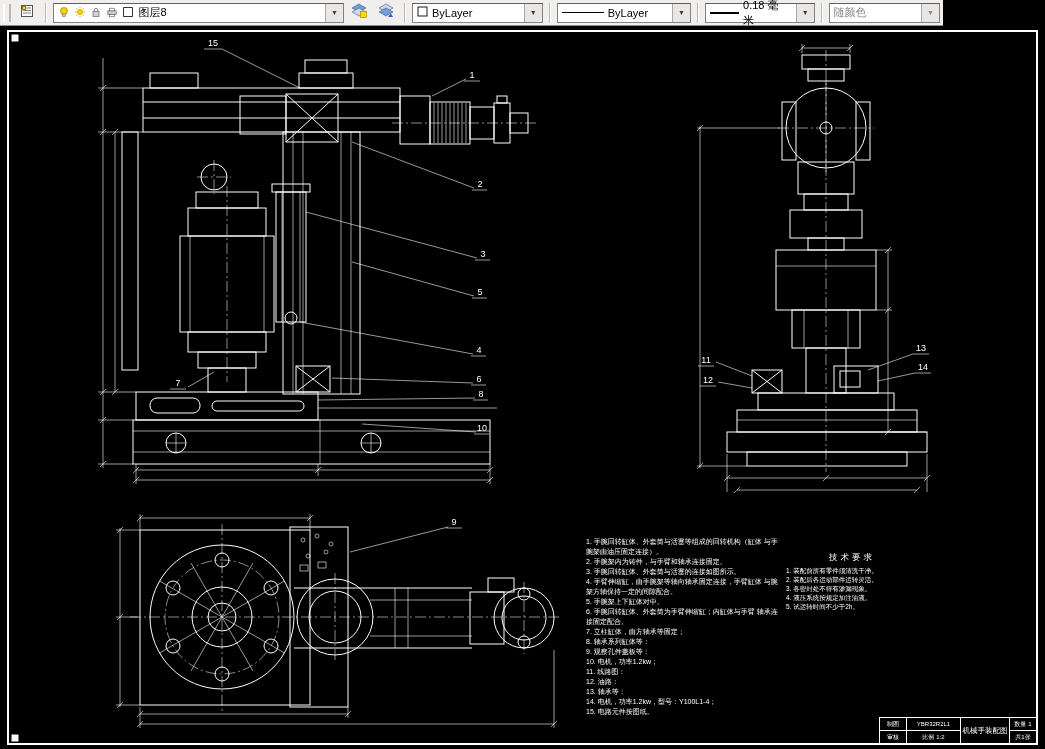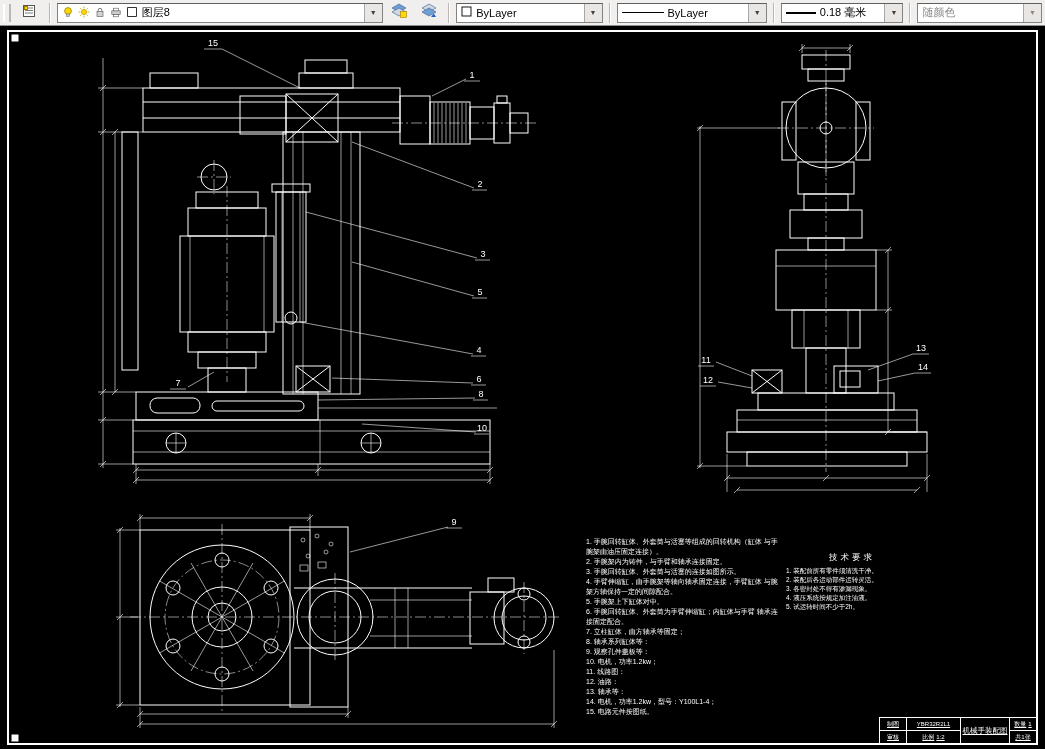--- a/index.html
+++ b/index.html
@@ -2,21 +2,21 @@
 <html><head>
 <meta charset="utf-8">
 <style>
   html,body{margin:0;padding:0;}
   body{
     width:1045px;height:749px;background:#000;position:relative;overflow:hidden;
     font-family:"Liberation Sans",sans-serif;
   }
   
   .toolbar{
-    position:absolute;top:0;left:0;width:1045px;height:26px;background:#f1efee;
+    position:absolute;top:0;left:0;width:943px;height:26px;background:#f1efee;
     border-bottom:1px solid #8f8f8f;display:flex;align-items:center;gap:3px;
     padding:12px 3px;box-sizing:border-box;z-index:5;
   }
   .grip{width:4px;height:18px;border-left:2px solid #fff;border-right:2px solid #b9b6b3;margin-right:2px;}
   .tb-btn{width:25px;height:22px;display:flex;align-items:center;justify-content:center;background:#f1efee;border:1px solid #f1efee;}
   .sep{width:0;height:20px;border-left:1px solid #b9b6b3;border-right:1px solid #fff;margin:0 3px;}
   .combo{height:20px;background:#fff;border:1px solid #828282;border-top-color:#5f5f5f;
     display:flex;align-items:center;font-size:11px;color:#000;padding-left:4px;gap:4px;box-sizing:border-box;}
   .combo .spacer{flex:1;}
   .arrow-btn{width:17px;height:18px;background:#e9e6e3;border-left:1px solid #a8a8a8;
@@ -31,21 +31,21 @@
   .sheet .cl{stroke:#fff;fill:none;stroke-width:0.6;stroke-dasharray:11 3 2 3;opacity:.9;}
   .sheet .wf{fill:#fff;stroke:none;}
   .sheet text{fill:#fff;font-family:"Liberation Sans",sans-serif;font-size:9px;text-anchor:middle;}
   .notes{position:absolute;left:586px;top:537px;width:192px;color:#fff;font-size:7px;line-height:10px;z-index:2;}
   .techreq{position:absolute;left:786px;top:552px;width:132px;color:#fff;z-index:2;}
   .tr-title{font-size:8.5px;letter-spacing:3px;text-align:center;margin-bottom:2px;}
   .tr-line{font-size:6.5px;line-height:9px;}
   .titleblock{position:absolute;left:879px;top:717px;width:158px;height:27px;background:#fff;
     border:1px solid #fff;box-sizing:border-box;display:grid;
     grid-template-columns:26px 53px 48px 1fr;grid-auto-rows:1fr;gap:1px;z-index:2;}
-  .titleblock .cell{background:#000;color:#fff;font-size:6px;display:flex;align-items:center;justify-content:center;overflow:hidden;gap:2px;text-decoration:underline;}
+  .titleblock .cell{background:#000;color:#fff;font-size:6px;display:flex;align-items:center;justify-content:center;overflow:hidden;gap:2px;}
   .titleblock .cell.title{grid-column:3;grid-row:1/3;font-size:7.5px;}
 </style>
 </head>
 <body>
 
 <div class="toolbar">
   <div class="grip"></div>
 
   <div class="tb-btn">
     <span>

